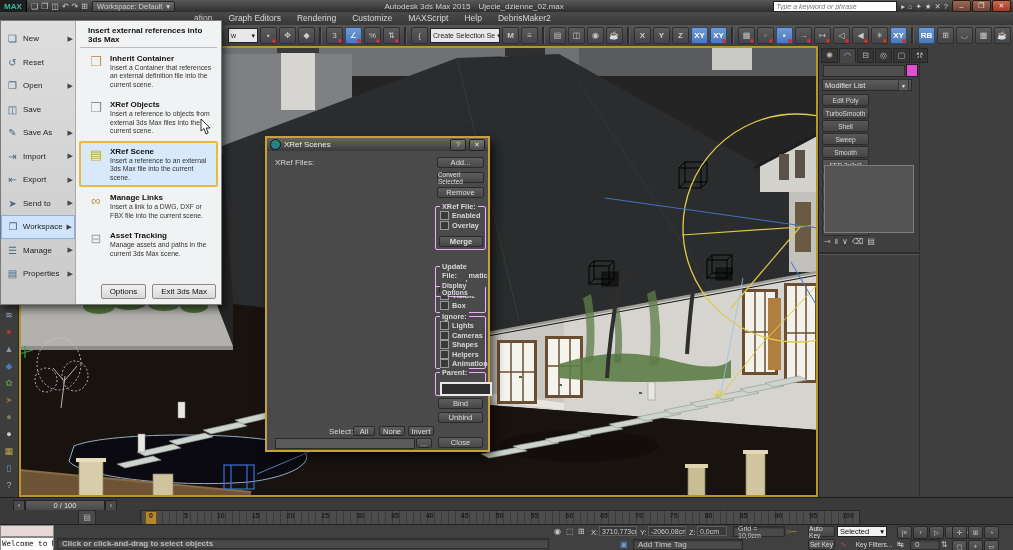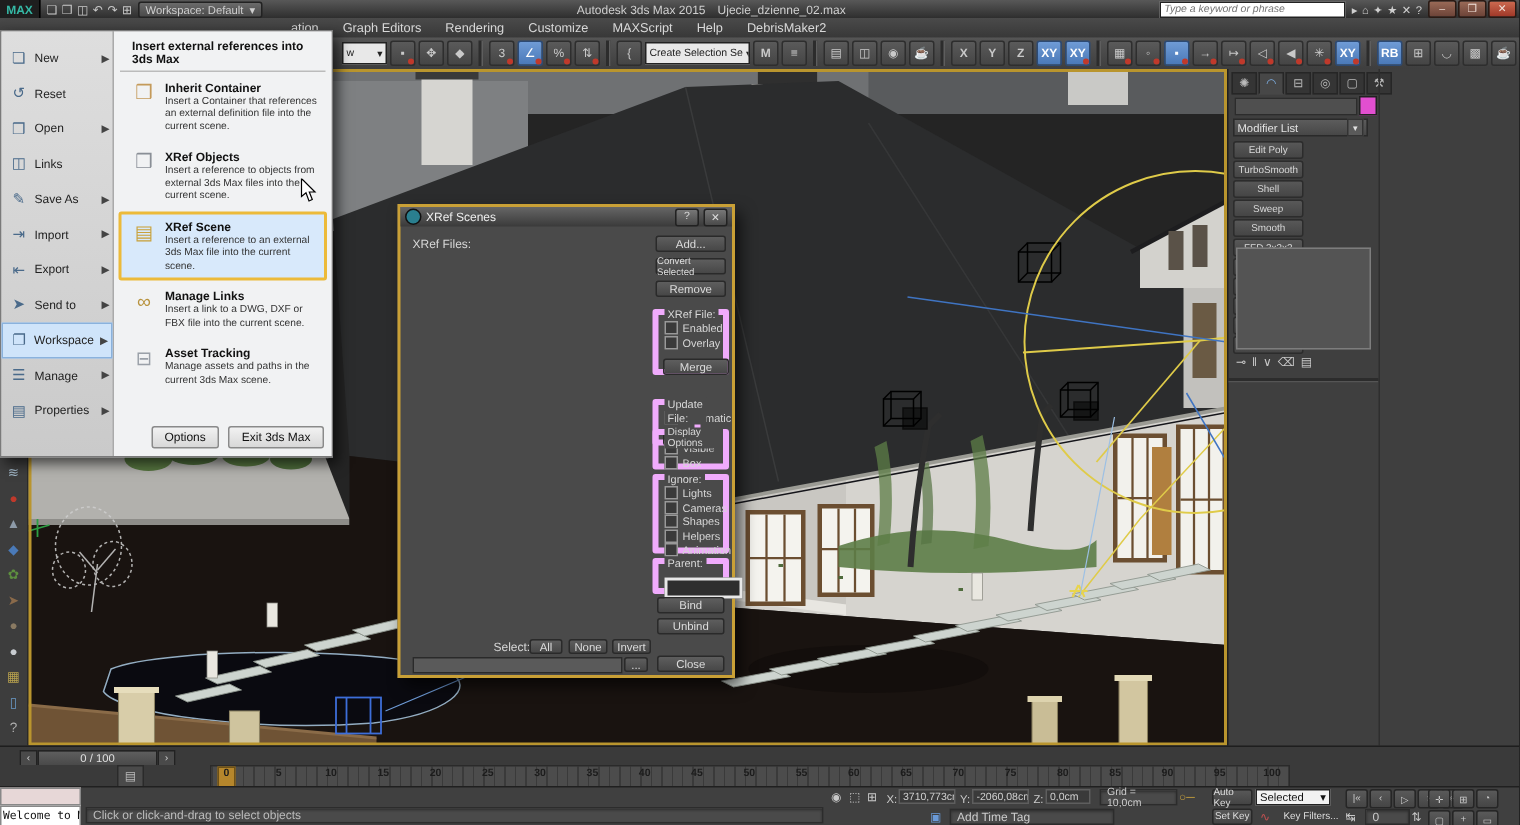--- a/index.html
+++ b/index.html
@@ -91,21 +91,21 @@
             padding:0 3px;color:#efefef;font-size:8px;}
   #xd-title .ttl{flex:1;}
   .xd-sys{width:14px;height:10px;background:linear-gradient(#777,#4a4a4a);border:1px solid #222;color:#ddd;
           font-size:7px;display:flex;align-items:center;justify-content:center;border-radius:2px;}
   #xd-appicon{width:9px;height:9px;background:#2a7f8f;border-radius:50%;border:1px solid #111;}
   .xd-label{color:#d8d8d8;}
   .xd-btn{background:linear-gradient(#5e5e5e,#474747);border:1px solid #2a2a2a;border-radius:2px;color:#ddd;
           font-size:7.6px;display:flex;align-items:center;justify-content:center;position:absolute;box-sizing:border-box;}
   #xd-list{position:absolute;left:8px;top:31px;width:157px;height:254px;background:#414141;border:1px solid #b5b5b5;
            color:#ddd;font-size:7.5px;padding:1px 2px;box-sizing:border-box;}
-  .xd-grp{position:absolute;border:4px solid #f0abfc;border-radius:2px;box-sizing:border-box;}
+  .xd-grp{position:absolute;border:1px solid #f0abfc;border-radius:2px;box-sizing:border-box;font-weight:bold;}
   .xd-grp .glbl{position:absolute;top:-5px;left:4px;background:#4a4a4a;padding:0 2px;font-size:7.3px;color:#d8d8d8;}
   .chk{display:flex;align-items:center;gap:3px;font-size:7.3px;color:#d6d6d6;height:9.5px;}
   .chk .box{width:7px;height:7px;background:#3a3a3a;border:1px solid #999;flex:0 0 auto;}
   #xd-parentfield{position:absolute;left:4px;top:9px;width:48px;height:10px;background:#2e2e2e;border:2px solid #e8e8e8;}
   #xd-botfield{position:absolute;left:8px;top:300px;width:138px;height:9px;background:#5a5a5a;border:1px solid #2a2a2a;}
   
   #tslider-row{left:0;top:497px;width:1013px;height:13px;background:#3a3a3a;border-top:1px solid #1e1e1e;}
   #tslider{position:absolute;left:25px;top:1.5px;width:78px;height:10px;background:linear-gradient(#5e5e5e,#474747);
            border:1px solid #222;display:flex;align-items:center;justify-content:center;font-size:7.5px;color:#e0e0e0;}
   .ts-arr{position:absolute;top:1.5px;width:10px;height:10px;background:#4a4a4a;border:1px solid #222;color:#ccc;
@@ -487,21 +487,21 @@
           <span class="lbl">Reset</span>
           <span class="arr"></span>
         </div>
         <div class="am-item">
           <span class="g">❒</span>
           <span class="lbl">Open</span>
           <span class="arr">▶</span>
         </div>
         <div class="am-item">
           <span class="g">◫</span>
-          <span class="lbl">Links</span>
+          <span class="lbl">Save</span>
           <span class="arr"></span>
         </div>
         <div class="am-item">
           <span class="g">✎</span>
           <span class="lbl">Save As</span>
           <span class="arr">▶</span>
         </div>
         <div class="am-item">
           <span class="g">⇥</span>
           <span class="lbl">Import</span>
@@ -727,21 +727,21 @@
       <span>▾</span>
     </div>
     <div id="playback">
         <div class="pb-btn">|«</div>
         <div class="pb-btn">‹</div>
         <div class="pb-btn">▷</div>
         <div class="pb-btn">›</div>
         <div class="pb-btn">»|</div>
       </div>
 
-    <div class="sb-field" style="left:57px;top:13px;width:492px;height:11px;color:#bbb;">Click or click-and-drag to select objects</div>
+    <div class="sb-field" style="left:57px;top:13px;width:492px;height:11px;color:#bbb;font-weight:bold;">Click or click-and-drag to select objects</div>
     <div class="sb-ic" style="left:620px;top:15px;color:#6a9ad8;">▣</div>
     <div class="sb-field" style="left:633px;top:14px;width:110px;height:11px;">Add Time Tag</div>
     <div class="sb-btn" style="left:808px;top:14px;width:27px;height:11px;font-size:6.6px;">Set Key</div>
     <div class="sb-ic" style="left:840px;top:15px;color:#c05050;">∿</div>
     <div class="sb-btn" style="left:853px;top:14px;width:42px;height:11px;font-size:6.6px;background:none;border:none;">Key Filters...</div>
     <div class="sb-ic" style="left:897px;top:15px;">↹</div>
     <div class="sb-field" style="left:910px;top:14px;width:30px;height:11px;">0</div>
     <div class="sb-ic" style="left:941px;top:15px;">⇅</div>
     <div id="navicons">
         <div class="pb-btn">✛</div>

